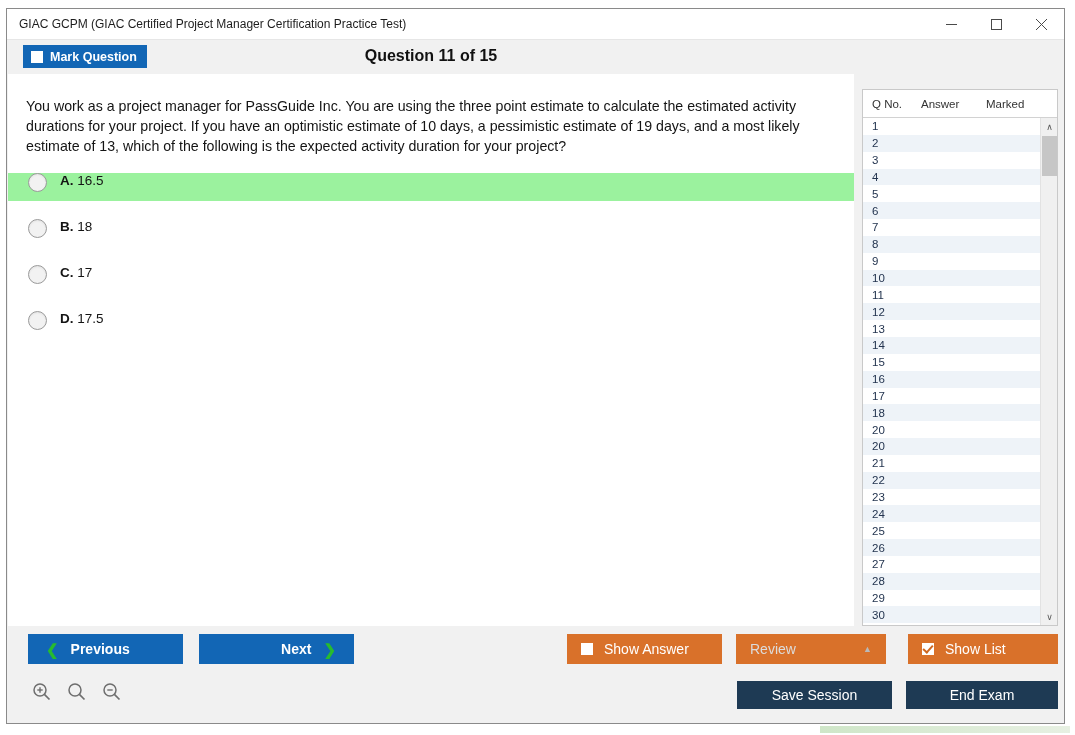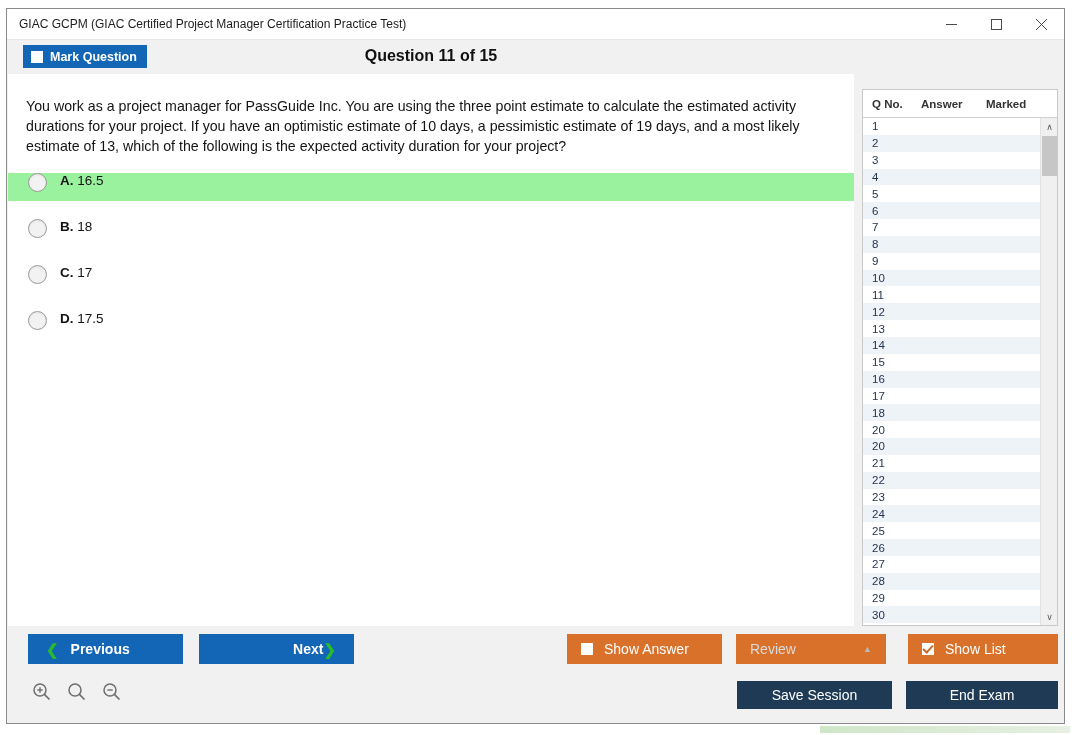--- a/index.html
+++ b/index.html
@@ -107,21 +107,21 @@
     border:1px solid #c9c9c9;
     box-sizing:border-box;
     overflow:hidden;
   }
   .list-head{
     position:absolute;left:0;top:0;width:100%;height:28px;
     background:#ffffff;border-bottom:1px solid #d2d2d2;
     box-sizing:border-box;
     display:flex;align-items:center;
   }
-  .lh{font-size:11.5px;color:#333333;font-weight:bold;}
+  .lh{font-size:11.5px;color:#333333;}
   .lh.c1{width:58px;padding-left:9px;box-sizing:border-box;}
   .lh.c2{width:65px;}
   .lh.c3{width:60px;}
   .list-body{
     position:absolute;left:0;top:28px;width:100%;height:507px;
     overflow:hidden;
   }
   .lrow{
     height:16.85px;display:flex;align-items:center;
     font-size:11.5px;color:#23344f;box-sizing:border-box;
@@ -153,21 +153,21 @@
     position:absolute;display:flex;align-items:center;
     box-sizing:border-box;cursor:pointer;
     font-size:14px;color:#ffffff;
   }
   .btn-blue{background:#1266b5;height:30px;}
   .btn-orange{background:#d9712a;height:30px;}
   .btn-navy{background:#1e3a54;height:28px;justify-content:center;}
   .chev{color:#27bb2e;font-size:15px;font-weight:bold;line-height:1;}
 
   .btn-prev{left:20px;top:8px;width:155px;padding-left:18px;gap:12px;font-weight:bold;}
-  .btn-next{left:191px;top:8px;width:155px;padding-right:18px;
+  .btn-next{left:191px;top:8px;width:155px;padding-right:18px;gap:12px;
             font-weight:bold;justify-content:flex-end;}
   .btn-next .lbl{margin-left:auto;}
   .btn-show-answer{left:559px;top:8px;width:155px;padding-left:14px;gap:11px;}
   .btn-review{left:728px;top:8px;width:150px;padding-left:14px;}
   .btn-review .caret{margin-left:auto;margin-right:14px;color:#b9b9b9;font-size:9px;}
   .btn-review .lbl{color:#dcdcdc;}
   .btn-show-list{left:900px;top:8px;width:150px;padding-left:14px;gap:11px;}
   .btn-save{left:729px;top:55px;width:155px;}
   .btn-end{left:898px;top:55px;width:152px;}
 

